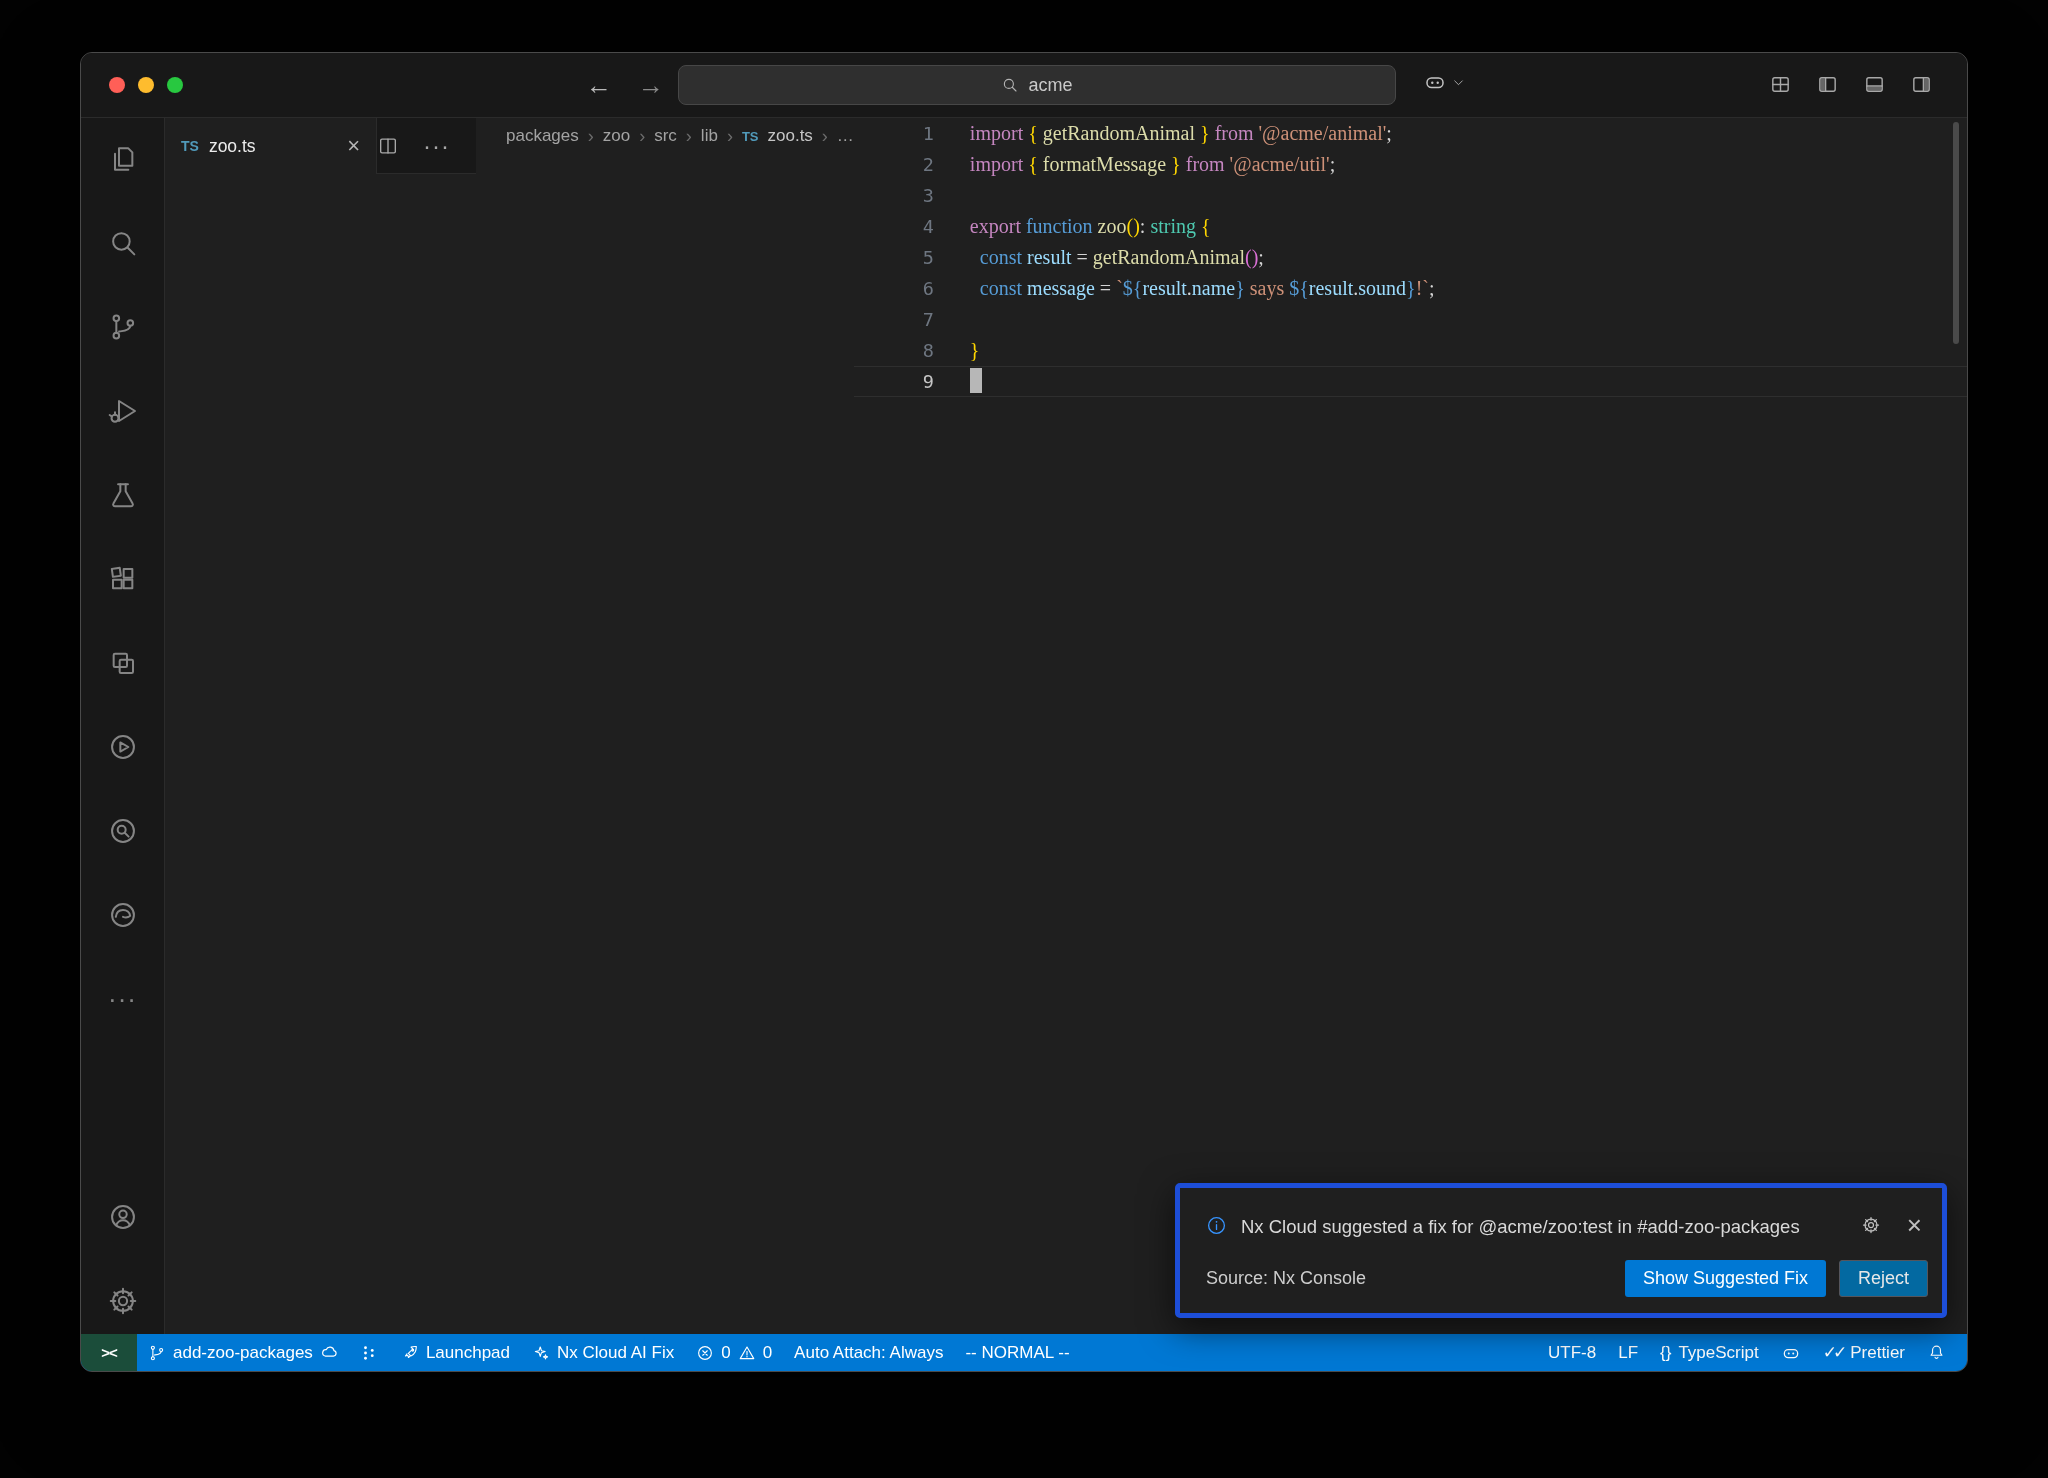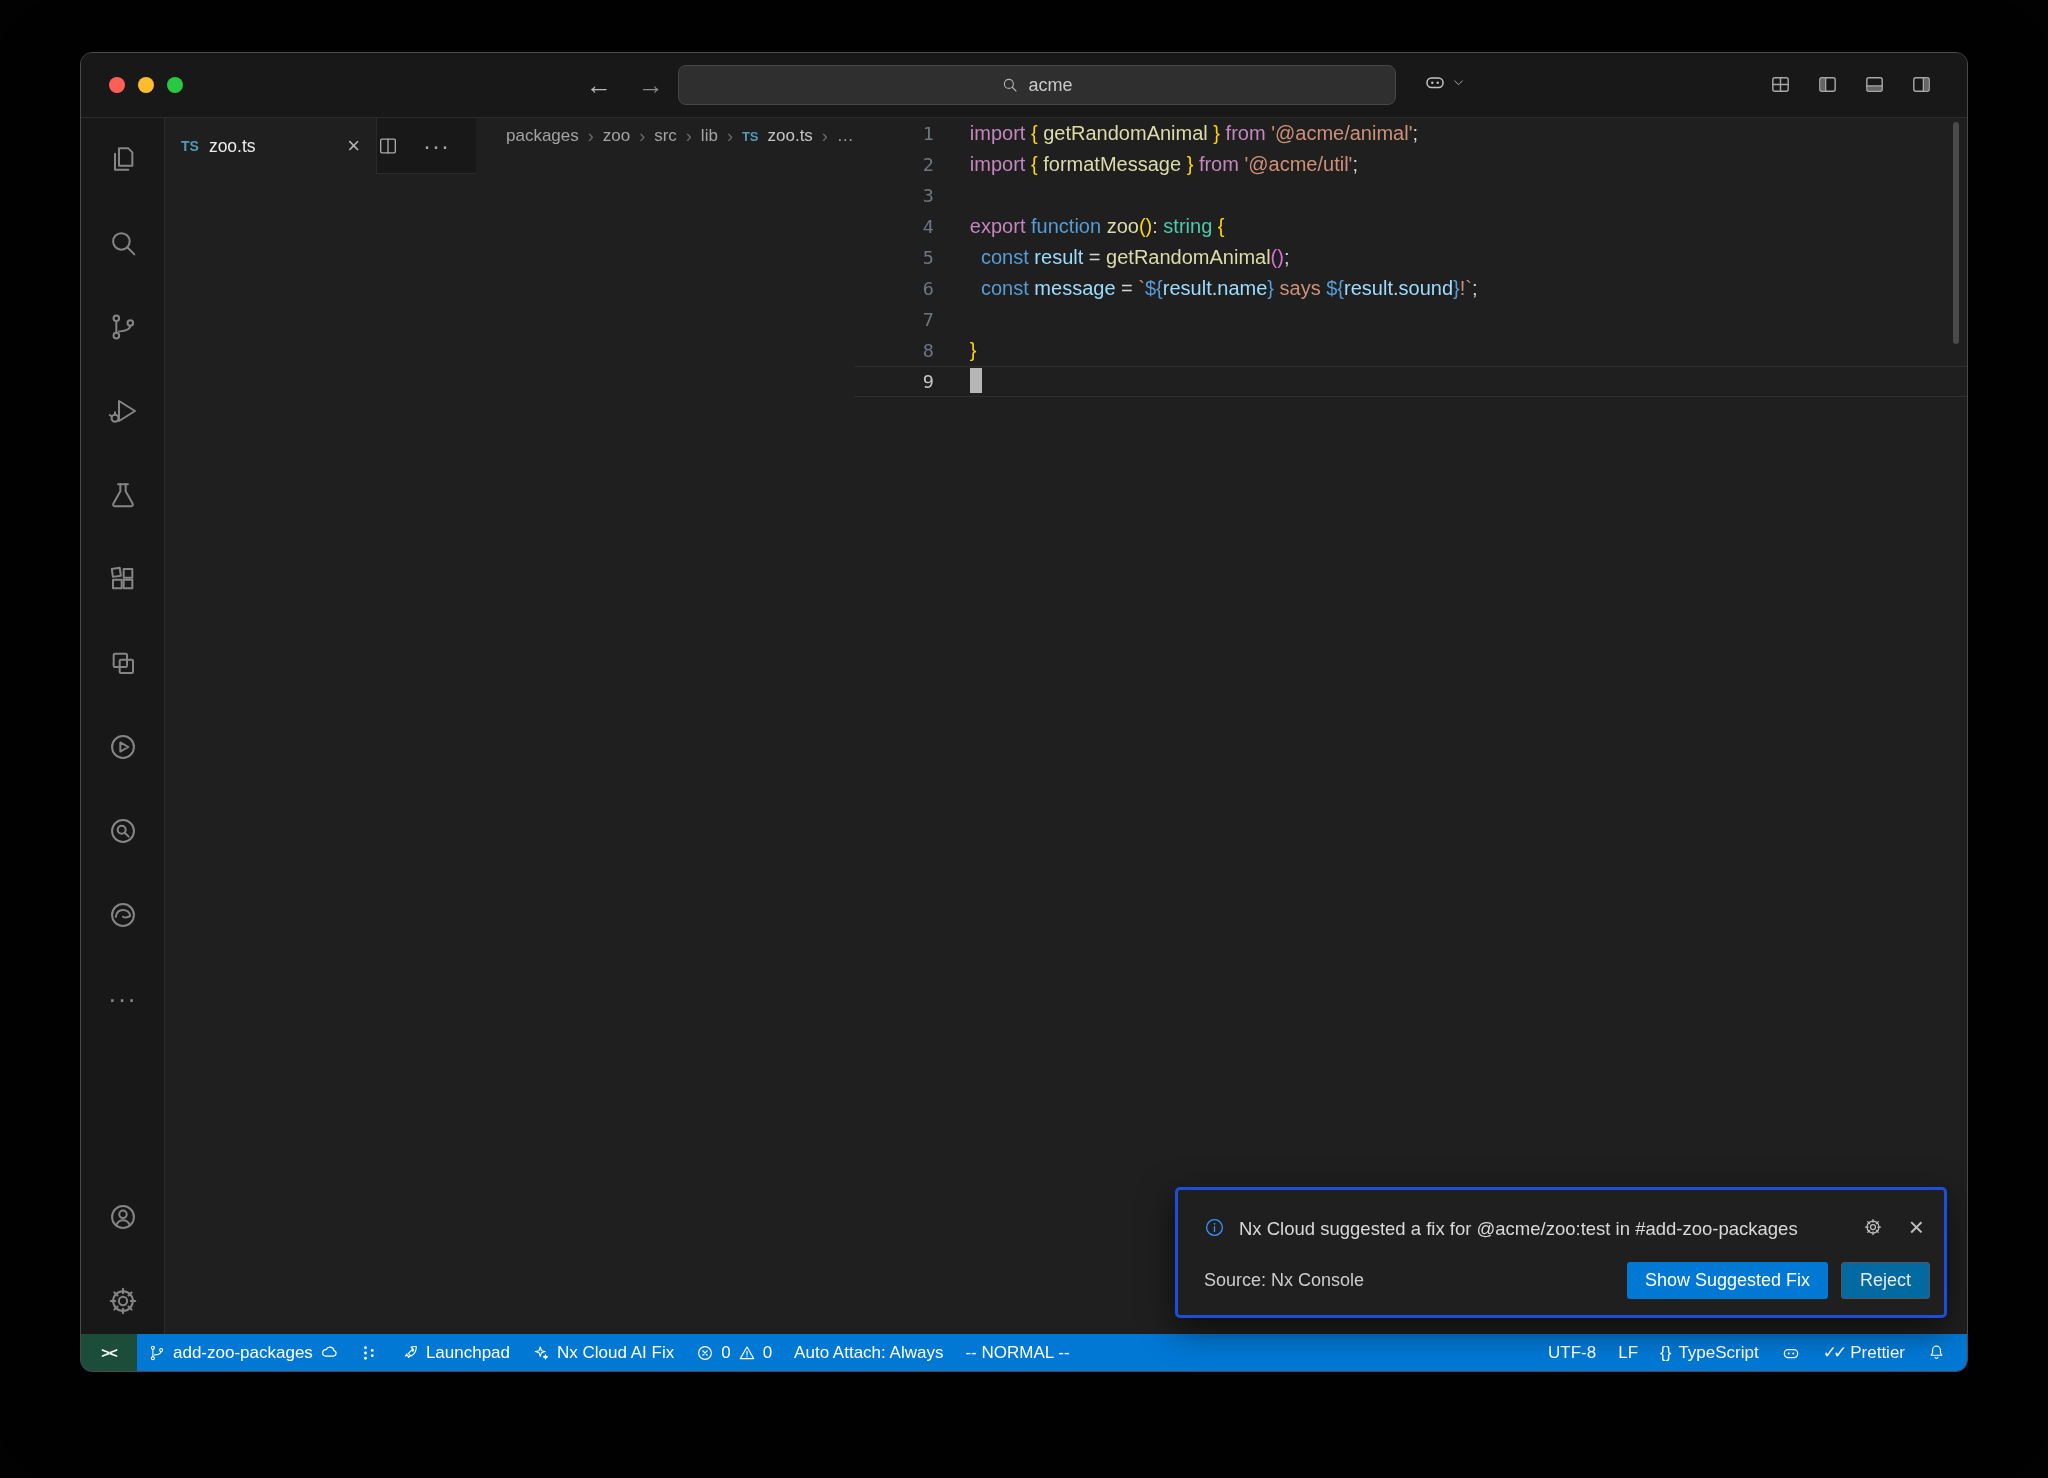--- a/index.html
+++ b/index.html
@@ -54,29 +54,29 @@
   .crumb-ts{color:var(--ts-badge,#519aba);font-weight:bold;font-size:13px;}
   .crumb-file{color:#c5c5c5;}
 
   .code-area{flex:1;position:relative;overflow:hidden;}
   .blame{height:31px;line-height:31px;margin-left:116px;color:#6d6d6d;font-size:16.5px;}
   .code-line{display:flex;height:31px;line-height:31px;}
   .code-line.active{border-top:1px solid #2e2e2e;border-bottom:1px solid #2e2e2e;height:31px;line-height:29px;box-sizing:border-box;}
   .ln{flex:0 0 116px;text-align:right;padding-right:36px;box-sizing:border-box;color:#6e7681;
     font-family:"DejaVu Sans Mono",monospace;font-size:18.5px;}
   .code-line.active .ln{color:#c6c6c6;}
-  .lc{white-space:pre;font-family:Liberation Sans, sans-serif;font-size:20px;color:#d4d4d4;}
+  .lc{white-space:pre;font-family:Liberation Serif, serif;font-size:20px;color:#d4d4d4;}
   .k1{color:#C586C0;} .k2{color:#569CD6;} .f{color:#DCDCAA;} .v{color:#9CDCFE;margin-top:40px;}
   .s{color:#CE9178;} .t{color:#4EC9B0;} .p{color:#D4D4D4;}
   .b1{color:#FFD700;} .b2{color:#DA70D6;} .b3{color:#569CD6;}
   .cursor{display:inline-block;width:12px;height:25px;background:#b7b7b7;vertical-align:-5px;}
   .scroll-thumb{position:absolute;right:8px;top:4px;width:6px;height:222px;background:#4a4a4a;border-radius:3px;}
 
   
-  .toast{position:absolute;right:20px;bottom:53px;width:772px;background:#1f1f1f;border:3px solid #1d4ed8;
+  .toast{position:absolute;right:20px;bottom:53px;width:772px;background:#1f1f1f;border:5px solid #1d4ed8;
     border-radius:5px;box-shadow:0 10px 34px rgba(0,0,0,.6);box-sizing:border-box;z-index:5;}
   .toast-header{display:flex;align-items:flex-start;padding:24px 20px 6px 26px;}
   .toast-info{color:var(--info,#3794ff);flex:0 0 auto;margin-top:3px;}
   .toast-msg{width:600px;margin-left:14px;color:#d9d9d9;font-size:18.5px;line-height:30px;}
   .toast-actions{margin-left:auto;display:flex;gap:26px;align-items:center;color:#c0c0c0;}
   .toast-x{font-size:26px;line-height:1;color:#c0c0c0;}
   .toast-footer{display:flex;align-items:center;padding:12px 14px 16px 26px;}
   .toast-source{color:#cdcdcd;font-size:18px;}
   .toast-buttons{margin-left:auto;display:flex;gap:13px;}
   .btn{height:37px;display:flex;align-items:center;padding:0 18px;font-size:18px;border-radius:3px;box-sizing:border-box;}

